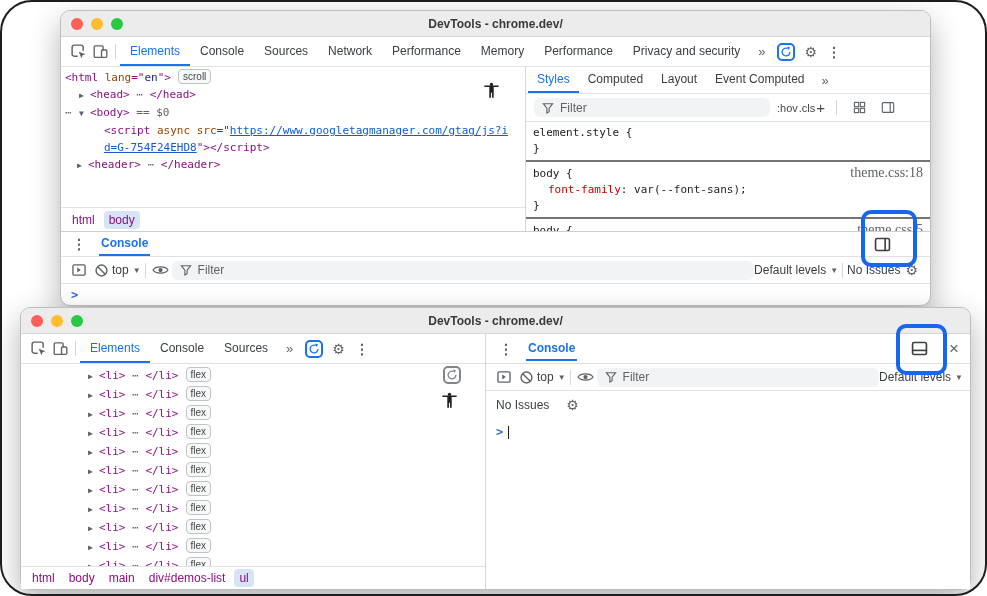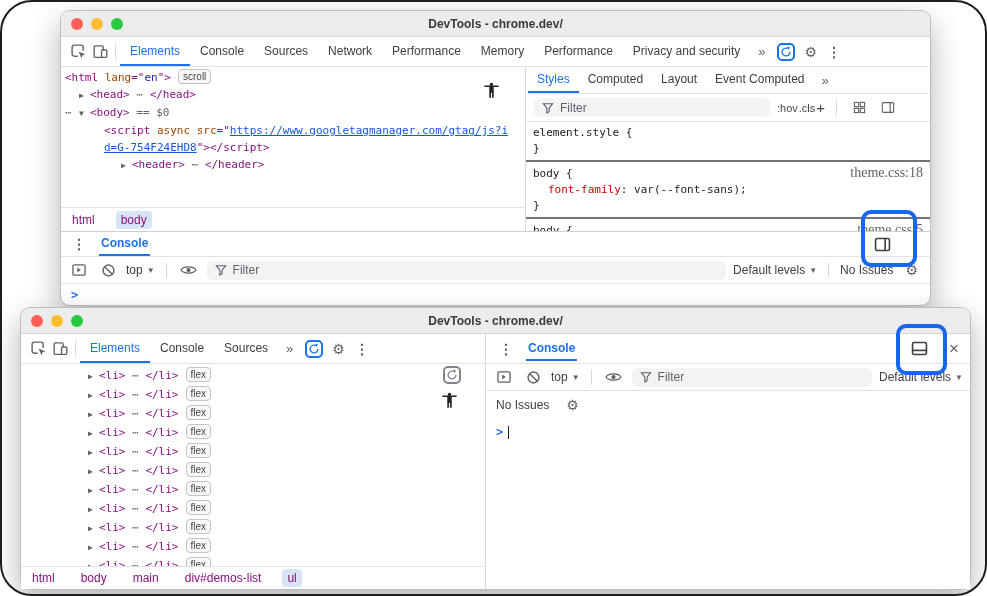--- a/index.html
+++ b/index.html
@@ -41,21 +41,21 @@
   .tok-tag{color:#881280}
   .tok-attr{color:#994500}
   .tok-str{color:#1a1aa6}
   .tok-gray{color:#5f6368}
   .tok-link{color:#1558d6;text-decoration:underline}
   .dom-badge{display:inline-block;margin-left:7px;padding:0 4px;border:1px solid #c0c4c2;border-radius:4px;background:#f8f9fa;color:#444746;font-family:"Liberation Sans",sans-serif;font-size:10px;line-height:13px;vertical-align:1px}
   .float-a11y{position:absolute;top:14px;right:24px;z-index:3}
   .float-badge{position:absolute;top:2px;right:20px;z-index:3}
   .float-a11y2{position:absolute;top:27px;right:26px;z-index:3}
 
-  .crumbs{height:24px;border-top:1px solid #e3e3e3;display:flex;align-items:center;gap:16px;padding:0 6px;font-size:12px;background:#fff}
+  .crumbs{height:24px;border-top:1px solid #e3e3e3;display:flex;align-items:center;gap:4px;padding:0 6px;font-size:12px;background:#fff}
   .crumb{color:#881280;padding:2px 5px;border-radius:4px;white-space:nowrap}
   .crumb.selected{background:#d7e4f6}
 
   .pane-right{flex:1;display:flex;flex-direction:column;background:#fff}
   .subtabs{height:27px;display:flex;align-items:center;border-bottom:1px solid #e1e1e1;padding:0 2px}
   .subtab{padding:0 9px;line-height:23px;font-size:12px;color:#3c4043;border-bottom:2px solid transparent;white-space:nowrap}
   .subtab.active{color:#1a73e8;border-bottom-color:#1a73e8}
   .styles-toolbar{height:28px;display:flex;align-items:center;gap:7px;padding:0 8px;border-bottom:1px solid #e1e1e1}
   .filter-box{display:flex;align-items:center;gap:6px;height:19px;background:#f1f3f4;border-radius:6px;padding:0 8px;flex:1;min-width:0}
   .styles-toolbar .filter-box{max-width:236px}
@@ -66,21 +66,21 @@
   .rules{flex:1;overflow:hidden;font-family:"DejaVu Sans Mono",monospace;font-size:11px;line-height:16px;color:#202124}
   .rule{padding:3px 7px;border-bottom:2px solid #737373}
   .rule-head{display:flex;align-items:baseline}
   .src{margin-left:auto;font-family:Liberation Serif, serif;font-size:14px;color:#5f6368;padding-left:8px;white-space:nowrap}
   .prop{padding-left:15px}
   .pname{color:#c80000}
   .pval{color:#202124}
 
   .drawer-tabrow{height:26px;display:flex;align-items:center;padding:0 6px;border-top:1px solid #cfcfcf;border-bottom:1px solid #e1e1e1}
   .drawer-tab{margin-left:8px;font-size:12px;color:#1a73e8;line-height:22px;border-bottom:2px solid #1a73e8;padding:0 2px;font-weight:600}
-  .console-toolbar{height:27px;display:flex;align-items:center;gap:7px;padding:0 7px;border-bottom:1px solid #e1e1e1;font-size:12px;color:#3c4043}
+  .console-toolbar{height:27px;display:flex;align-items:center;padding:0 7px;border-bottom:1px solid #e1e1e1;font-size:12px;color:#3c4043}
   .dd{display:flex;align-items:center;gap:4px;font-size:12px;color:#3c4043;white-space:nowrap;flex:none}
   .caret{font-size:8px;color:#5f6368}
   .issues-label{white-space:nowrap;flex:none}
   .prompt-row{display:flex;align-items:center;padding:0 10px;height:21px;font-family:"DejaVu Sans Mono",monospace;font-size:12px}
   .prompt-chevron{color:#2e6be6;font-weight:700}
   .cursor{width:1px;height:13px;background:#202124;margin-left:5px}
 
   .bw-cols{display:flex;height:255px}
   .bw-left{width:465px;border-right:1px solid #d6d6d6;display:flex;flex-direction:column;background:#fff}
   .tree{flex:1;position:relative;overflow:hidden;padding-top:3px;font-family:"DejaVu Sans Mono",monospace;font-size:11px;color:#202124}
@@ -145,21 +145,21 @@
     </div>
 
     <div class="split">
       <div class="pane-left">
         <div class="code" id="top-code">
             <div class="code-line" style="padding-left: 4px;"><span class="tok-tag">&lt;html</span><span class="tok-attr"> lang</span><span class="tok-tag">="</span><span class="tok-str">en</span><span class="tok-tag">"&gt;</span><span class="dom-badge">scroll</span></div>
             <div class="code-line" style="padding-left: 18px;"><span class="arrow">▶</span><span class="tok-tag">&lt;head&gt;</span><span class="tok-gray"> ⋯ </span><span class="tok-tag">&lt;/head&gt;</span></div>
             <div class="code-line" style="padding-left: 4px;"><span class="gutter">⋯</span><span class="arrow">▼</span><span class="tok-tag">&lt;body&gt;</span><span class="tok-gray"> == $0</span></div>
             <div class="code-line" style="padding-left: 32px;"><span class="arrow"></span><span class="tok-tag">&lt;script</span><span class="tok-attr"> async</span><span class="tok-attr"> src</span><span class="tok-tag">="</span><span class="tok-link">https://www.googletagmanager.com/gtag/js?i</span></div>
             <div class="code-line" style="padding-left: 32px;"><span class="arrow"></span><span class="tok-link">d=G-754F24EHD8</span><span class="tok-tag">"&gt;</span><span class="tok-tag">&lt;/script&gt;</span></div>
-            <div class="code-line" style="padding-left: 16px; margin-left: 44px;"><span class="arrow">▶</span><span class="tok-tag">&lt;header&gt;</span><span class="tok-gray"> ⋯ </span><span class="tok-tag">&lt;/header&gt;</span></div>
+            <div class="code-line" style="padding-left: 16px;"><span class="arrow">▶</span><span class="tok-tag">&lt;header&gt;</span><span class="tok-gray"> ⋯ </span><span class="tok-tag">&lt;/header&gt;</span></div>
           </div>
         <span class="float-a11y">
           <svg width="19" height="19" viewBox="0 0 24 24" fill="#202124">
               <circle cx="12" cy="4.3" r="2.1"></circle>
               <path d="M21 7.6h-6.2V21h-2.1v-6.2h-1.4V21H9.2V7.6H3V5.6h18z"></path>
             </svg>
         </span>
         <div class="crumbs" id="top-crumbs">
             <span class="crumb">html</span>
             <span class="crumb selected">body</span>

